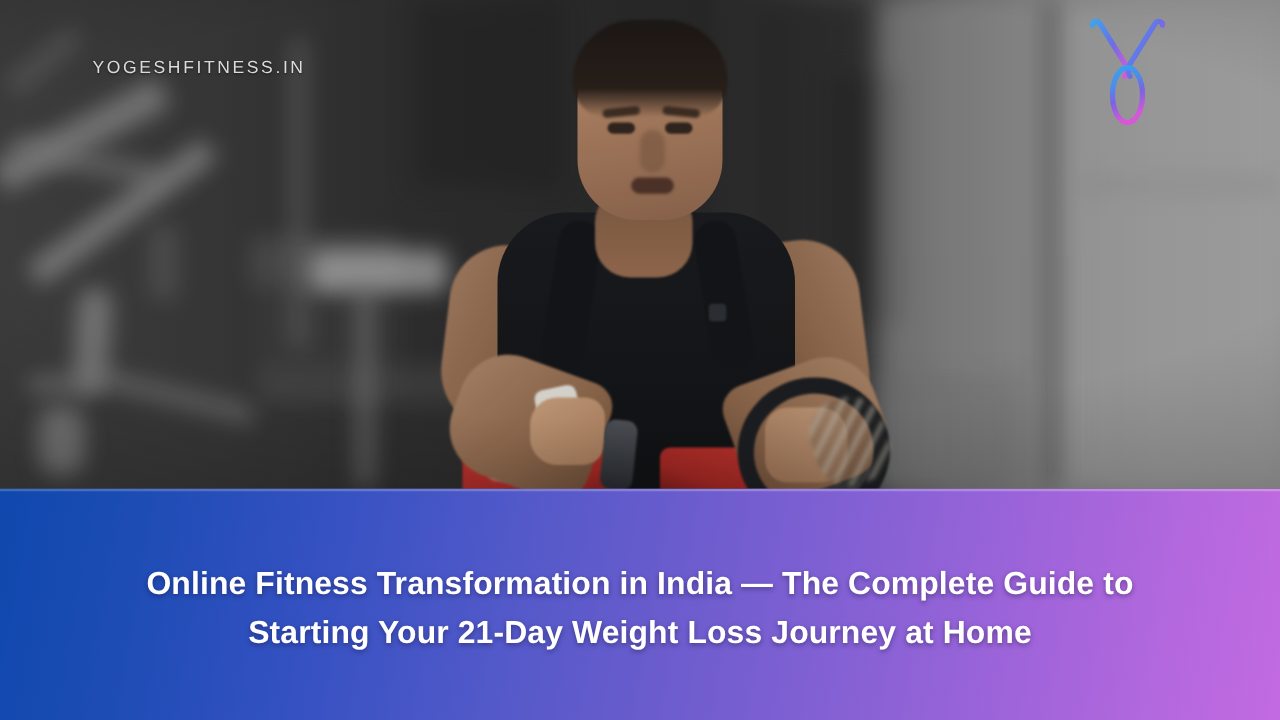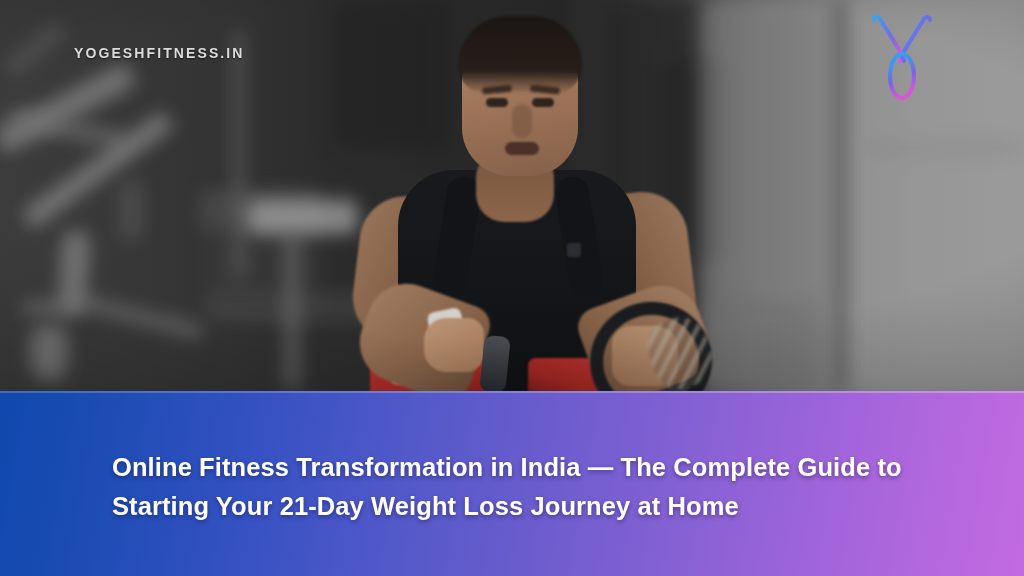--- a/index.html
+++ b/index.html
@@ -202,21 +202,21 @@
   .photo-vig {
     position: absolute; inset: 0; pointer-events: none;
     background: radial-gradient(130% 105% at 52% 42%, rgba(0,0,0,0) 42%, rgba(0,0,0,.42) 100%);
   }
 
   
   .watermark {
     position: absolute;
     left: 74px; top: 45px;
     font-size: 14px;
-    font-weight: 700;
+    font-weight: 400;
     letter-spacing: 2.1px;
     color: #dcdcdc;
     text-shadow: 0 1px 2px rgba(0,0,0,.55);
     white-space: nowrap;
   }
 
   
   .logo { position: absolute; left: 866px; top: 8px; width: 72px; height: 96px; }
   .logo svg { display: block; width: 72px; height: 96px; }
 
@@ -239,21 +239,21 @@
     align-items: center;
     justify-content: center;
   }
   .banner-topline {
     position: absolute; left: 0; top: 0; width: 1024px; height: 2px;
     background: linear-gradient(100deg, rgba(255,255,255,.35), rgba(255,255,255,.5));
     opacity: .55;
   }
   .banner-title {
     width: 800px;
-    text-align: left;
+    text-align: center;
     color: #ffffff;
     font-weight: 700;
     font-size: 25.5px;
     line-height: 39px;
     letter-spacing: .1px;
     text-shadow: 0 2px 4px rgba(22,18,60,.45);
     margin: 16px;
     padding-top: 6px;
   }
 </style>

